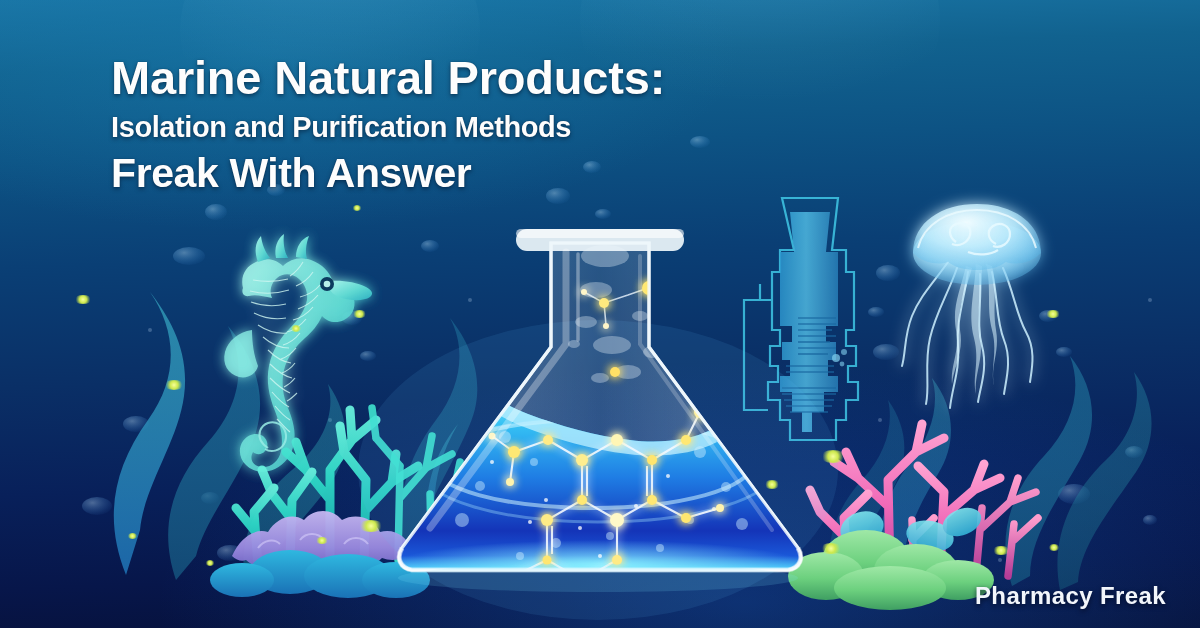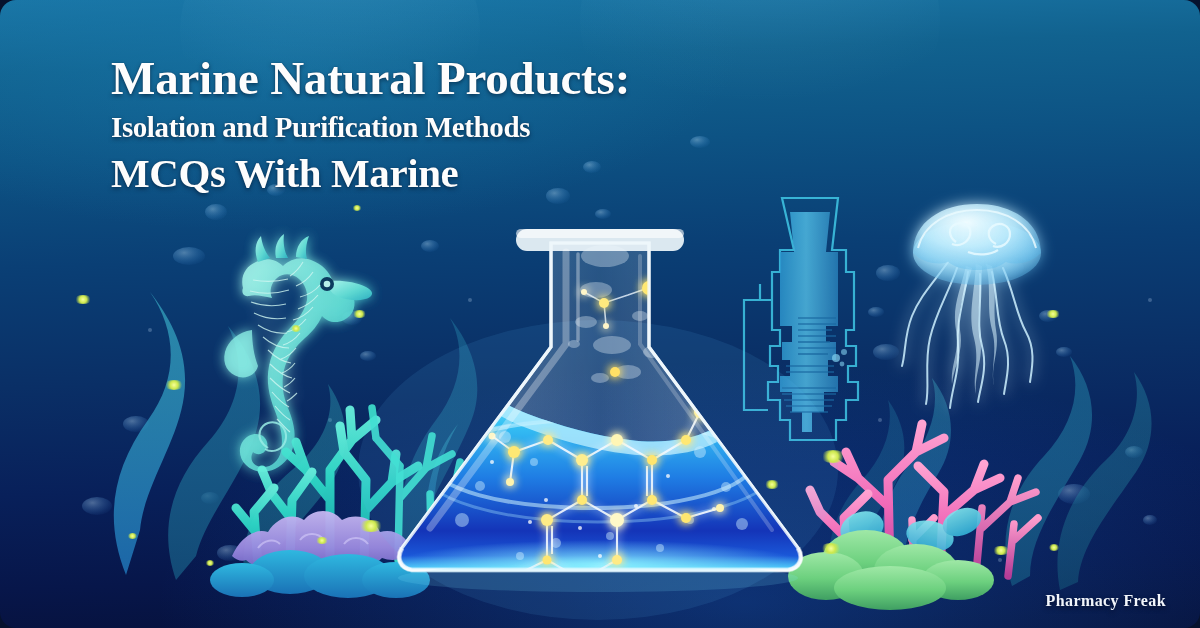--- a/index.html
+++ b/index.html
@@ -1,42 +1,41 @@
 <!DOCTYPE html>
 <html><head>
 <meta charset="utf-8">
 <style>
   html,body{margin:0;padding:0;background:#06122e;}
   #stage{
     position:relative;width:1200px;height:628px;overflow:hidden;
-    font-family:Liberation Serif, serif;
+    font-family:Liberation Sans, sans-serif;
     background:
       radial-gradient(ellipse 70% 55% at 62% 96%, rgba(30,120,230,0.30) 0%, rgba(10,40,110,0) 70%),
       radial-gradient(ellipse 55% 40% at 22% 8%, rgba(24,120,170,0.55) 0%, rgba(10,50,100,0) 72%),
       linear-gradient(178deg,#1a76a6 0%,#11628f 11%,#0d5384 24%,#0a3f75 40%,#0a2f66 58%,#08205a 74%,#07164a 88%,#061038 100%);
-    border-radius: 16px;
   }
   .layer{position:absolute;inset:0;}
   svg{display:block;}
 
   
   #title-block{position:absolute;left:111px;top:52px;width:1040px;z-index:40;}
   .t-line{
     color:#fdfdfd;font-weight:700;white-space:nowrap;
     text-shadow:0 2px 4px rgba(2,20,44,.55),0 0 1px rgba(2,20,44,.6);
     letter-spacing:-.2px;
   }
   #t1{font-size:47px;line-height:52px;}
   #t2{font-size:29px;line-height:46px;letter-spacing:-.4px;}
   #t3{font-size:41px;line-height:46px;letter-spacing:-.4px;}
 
   
   #brand{
     position:absolute;right:34px;bottom:18px;z-index:45;
-    color:#f2f6fb;font-size:16px;font-weight:700;letter-spacing:.4px;
+    color:#f2f6fb;font-size:24px;font-weight:700;letter-spacing:.4px;
     text-shadow:0 2px 5px rgba(0,8,28,.75);
   }
 
   .glowdot{
     position:absolute;border-radius:50%;
     background:radial-gradient(circle,#f6ff9a 0%,#cde84e 35%,rgba(150,220,60,0) 72%);
   }
 </style>
 </head>
 <body>
@@ -626,18 +625,18 @@
     <div class="glowdot" style="left:1048px;top:544px;width:12px;height:7px;"></div>
     <div class="glowdot" style="left:1045px;top:310px;width:16px;height:8px;"></div>
     <div class="glowdot" style="left:820px;top:450px;width:26px;height:13px;"></div>
     <div class="glowdot" style="left:205px;top:560px;width:10px;height:6px;"></div>
     <div class="glowdot" style="left:764px;top:480px;width:16px;height:9px;"></div>
   </div>
 
   <div id="title-block">
     <div class="t-line" id="t1">Marine Natural Products:</div>
     <div class="t-line" id="t2">Isolation and Purification Methods</div>
-    <div class="t-line" id="t3">MCQs With Marine</div>
+    <div class="t-line" id="t3">Freak With Answer</div>
   </div>
 
   <div id="brand">Pharmacy Freak</div>
 
 </div>
 
 </body></html>

